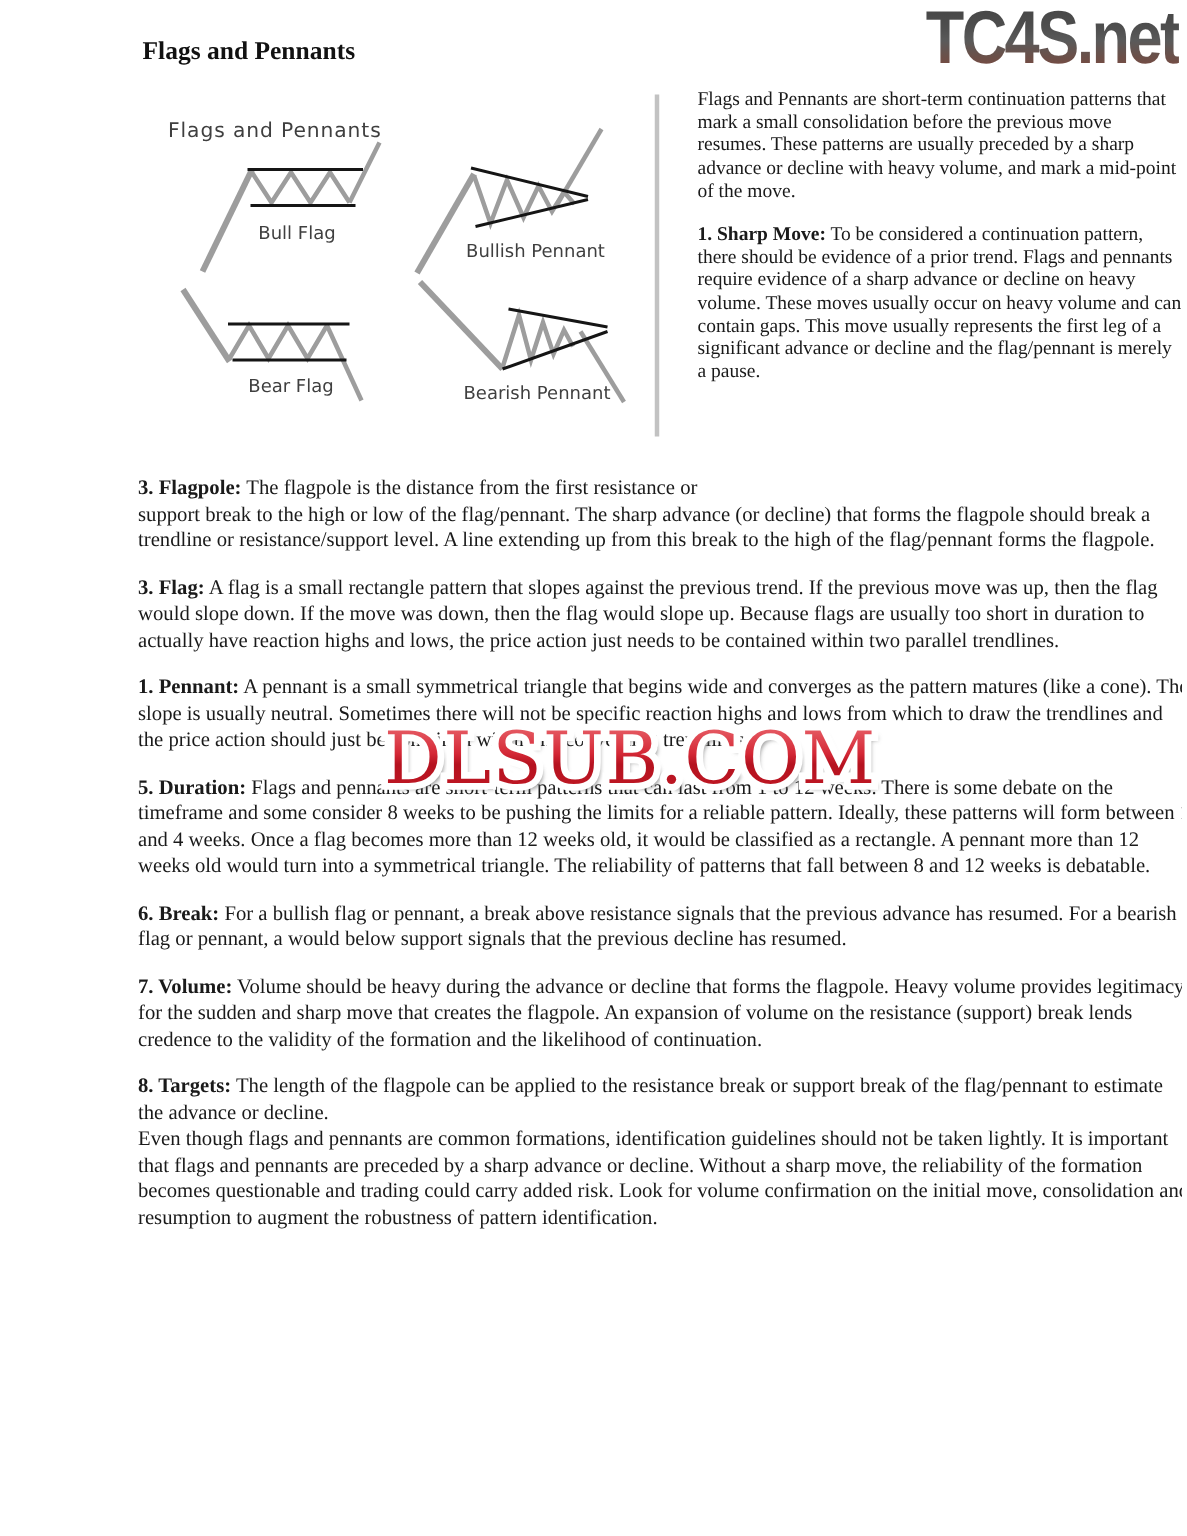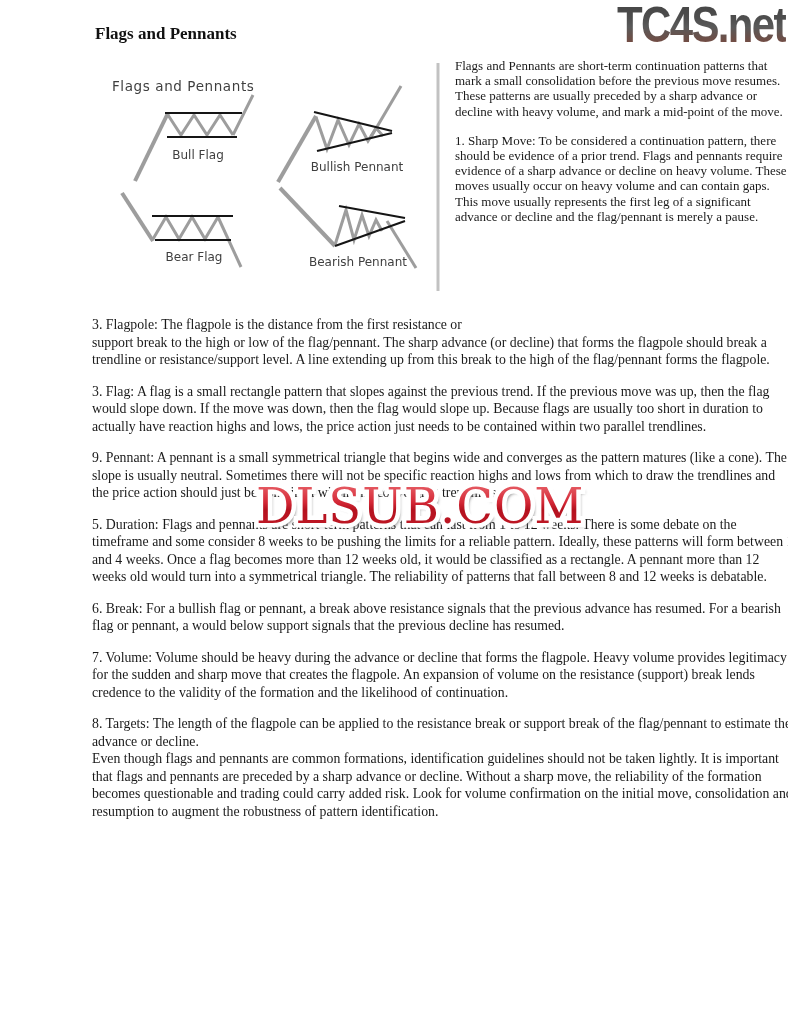--- a/index.html
+++ b/index.html
@@ -15,27 +15,27 @@
         transform:scaleX(0.84);transform-origin:100% 0;
         background:linear-gradient(180deg,#454545 0%,#4e4e4e 35%,#5a5a5a 55%,#6b5049 78%,#7d473e 100%);
         -webkit-background-clip:text;background-clip:text;color:transparent;}
 
   
   .diagram{position:absolute;left:95px;top:60px;width:350px;height:235px;}
   .diag-label{font-family:"DejaVu Sans",sans-serif;fill:#3f3f3f;}
 
   
   .rightcol{position:absolute;left:455px;top:58px;width:334px;font-size:13px;line-height:15.2px;}
-  .rightcol p{margin:0 0 14px 0;}
+  .rightcol p{margin:0 0 14px 10px;}
 
   
   .bodytext{position:absolute;left:92px;top:316px;width:702px;font-size:13.8px;line-height:17.5px;}
   .bodytext p{margin:0 0 14px 0;}
   .pre{white-space:pre-line;}
-  b{font-weight:normal;}
+  b{font-weight:bold;}
 
   
   .watermark{position:absolute;left:256px;top:483px;width:290px;height:50px;
              font-family:"DejaVu Serif",serif;font-weight:normal;font-size:48px;
              letter-spacing:1px;line-height:46px;}
   .wm-stroke{position:absolute;left:0;top:0;color:#ffffff;-webkit-text-stroke:9px #ffffff;
              text-shadow:4px 4px 3px rgba(110,110,110,0.75);}
   .wm-fill{position:absolute;left:0;top:0;
            background:linear-gradient(180deg,#e8636a 0%,#d42836 42%,#b5121f 58%,#c01825 100%);
            -webkit-background-clip:text;background-clip:text;color:transparent;}
@@ -106,21 +106,21 @@
 
   <div class="rightcol">
     <p><span class="pre">Flags and Pennants are short-term continuation patterns that mark a small consolidation before the previous move resumes. These patterns are usually preceded by a sharp advance or decline with heavy volume, and mark a mid-point of the move.</span></p>
     <p><b>1. Sharp Move:</b> <span class="pre">To be considered a continuation pattern, there should be evidence of a prior trend. Flags and pennants require evidence of a sharp advance or decline on heavy volume. These moves usually occur on heavy volume and can contain gaps. This move usually represents the first leg of a significant advance or decline and the flag/pennant is merely a pause.</span></p>
   </div>
 
   <div class="bodytext">
     <p><b>3. Flagpole:</b> <span class="pre">The flagpole is the distance from the first resistance or
 support break to the high or low of the flag/pennant. The sharp advance (or decline) that forms the flagpole should break a trendline or resistance/support level. A line extending up from this break to the high of the flag/pennant forms the flagpole.</span></p>
     <p><b>3. Flag:</b> <span class="pre">A flag is a small rectangle pattern that slopes against the previous trend. If the previous move was up, then the flag would slope down. If the move was down, then the flag would slope up. Because flags are usually too short in duration to actually have reaction highs and lows, the price action just needs to be contained within two parallel trendlines.</span></p>
-    <p><b>9. Pennant:</b> <span class="pre">A pennant is a small symmetrical triangle that begins wide and converges as the pattern matures (like a cone). The slope is usually neutral. Sometimes there will not be specific reaction highs and lows from which to draw the trendlines and the price action should just be contained within the converging trendlines.</span></p>
+    <p><b>1. Pennant:</b> <span class="pre">A pennant is a small symmetrical triangle that begins wide and converges as the pattern matures (like a cone). The slope is usually neutral. Sometimes there will not be specific reaction highs and lows from which to draw the trendlines and the price action should just be contained within the converging trendlines.</span></p>
     <p><b>5. Duration:</b> <span class="pre">Flags and pennants are short-term patterns that can last from 1 to 12 weeks. There is some debate on the timeframe and some consider 8 weeks to be pushing the limits for a reliable pattern. Ideally, these patterns will form between 1 and 4 weeks. Once a flag becomes more than 12 weeks old, it would be classified as a rectangle. A pennant more than 12 weeks old would turn into a symmetrical triangle. The reliability of patterns that fall between 8 and 12 weeks is debatable.</span></p>
     <p><b>6. Break:</b> <span class="pre">For a bullish flag or pennant, a break above resistance signals that the previous advance has resumed. For a bearish flag or pennant, a would below support signals that the previous decline has resumed.</span></p>
     <p><b>7. Volume:</b> <span class="pre">Volume should be heavy during the advance or decline that forms the flagpole. Heavy volume provides legitimacy for the sudden and sharp move that creates the flagpole. An expansion of volume on the resistance (support) break lends credence to the validity of the formation and the likelihood of continuation.</span></p>
     <p><b>8. Targets:</b> <span class="pre">The length of the flagpole can be applied to the resistance break or support break of the flag/pennant to estimate the advance or decline.
 Even though flags and pennants are common formations, identification guidelines should not be taken lightly. It is important that flags and pennants are preceded by a sharp advance or decline. Without a sharp move, the reliability of the formation becomes questionable and trading could carry added risk. Look for volume confirmation on the initial move, consolidation and resumption to augment the robustness of pattern identification.</span></p>
   </div>
 
   <div class="watermark">
     <span class="wm-stroke">DLSUB.COM</span>
     <span class="wm-fill">DLSUB.COM</span>

